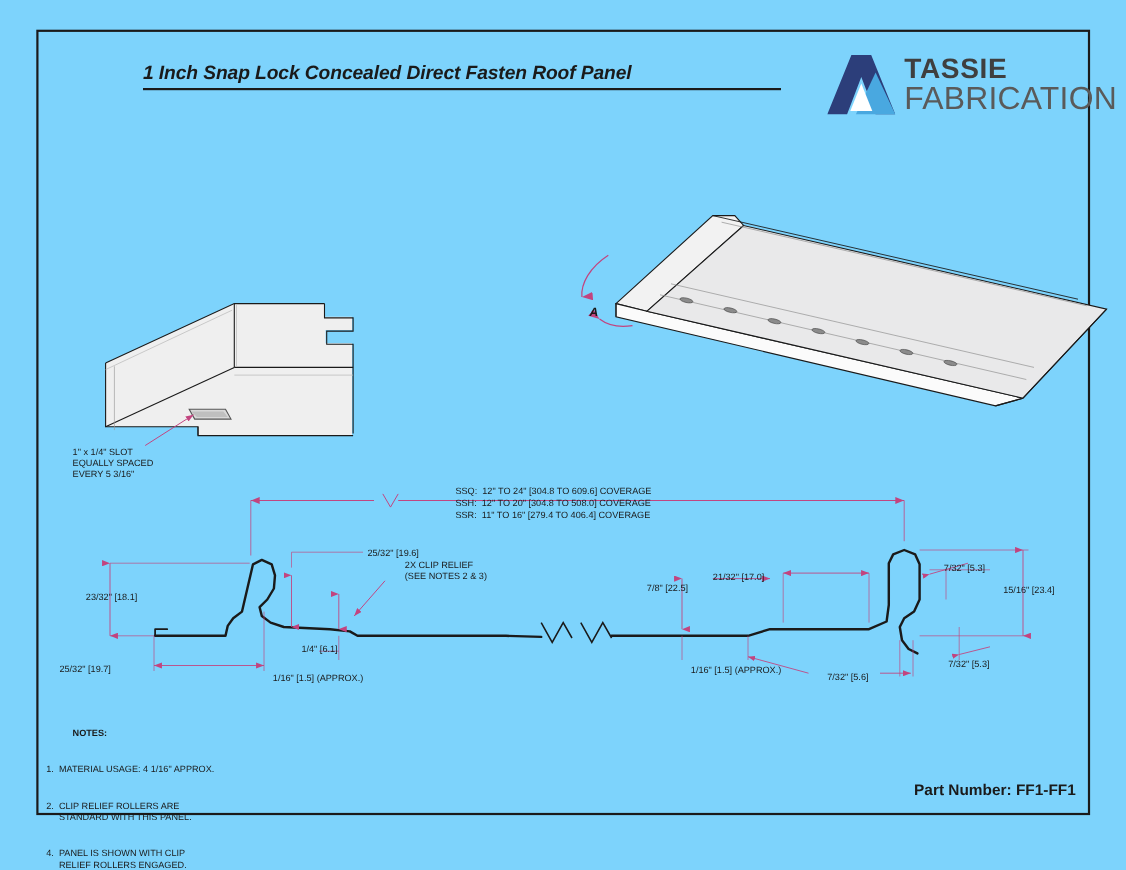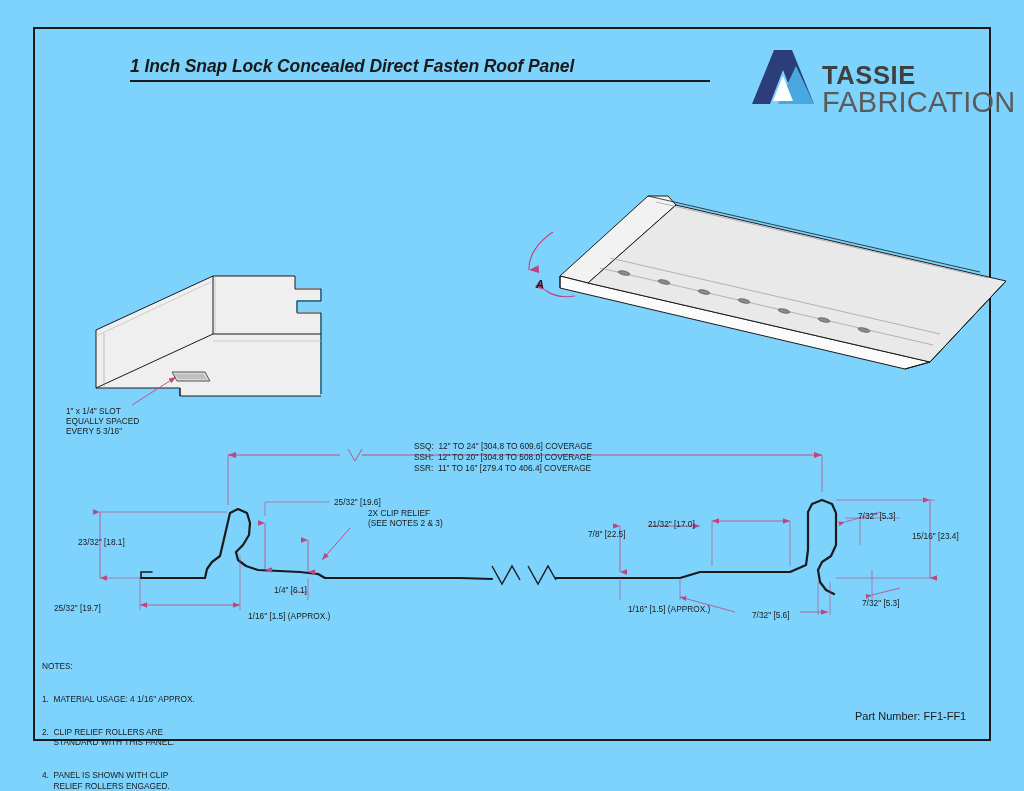--- a/index.html
+++ b/index.html
@@ -50,21 +50,21 @@
   .logo-mark {
     position: absolute;
     left: 0;
     top: 0;
     width: 62px;
     height: 58px;
   }
   .logo-text {
     position: absolute;
     left: 70px;
-    top: 16px;
+    top: 4px;
     line-height: 1.02;
   }
   .logo-text .l1 {
     font-size: 25.5px;
     font-weight: bold;
     color: #3f3f3f;
     letter-spacing: 0.6px;
     display: block;
   }
   .logo-text .l2 {
@@ -98,27 +98,27 @@
   }
   .notes {
     position: absolute;
     left: 42px;
     top: 639px;
     font-size: 8.3px;
     color: #1a1a1a;
     line-height: 1.32;
     white-space: pre;
   }
-  .notes .hdr { font-weight: normal; }
+  .notes .hdr { font-weight: bold; margin-left: 24px; }
   .partno {
     position: absolute;
-    left: 855px;
+    left: 831px;
     top: 710px;
-    font-size: 11px;
-    font-weight: normal;
+    font-size: 14px;
+    font-weight: bold;
     color: #1a1a1a;
     white-space: nowrap;
   }
   .cov {
     position: absolute;
     font-size: 8.3px;
     color: #1a1a1a;
     white-space: pre;
     line-height: 1.38;
   }

